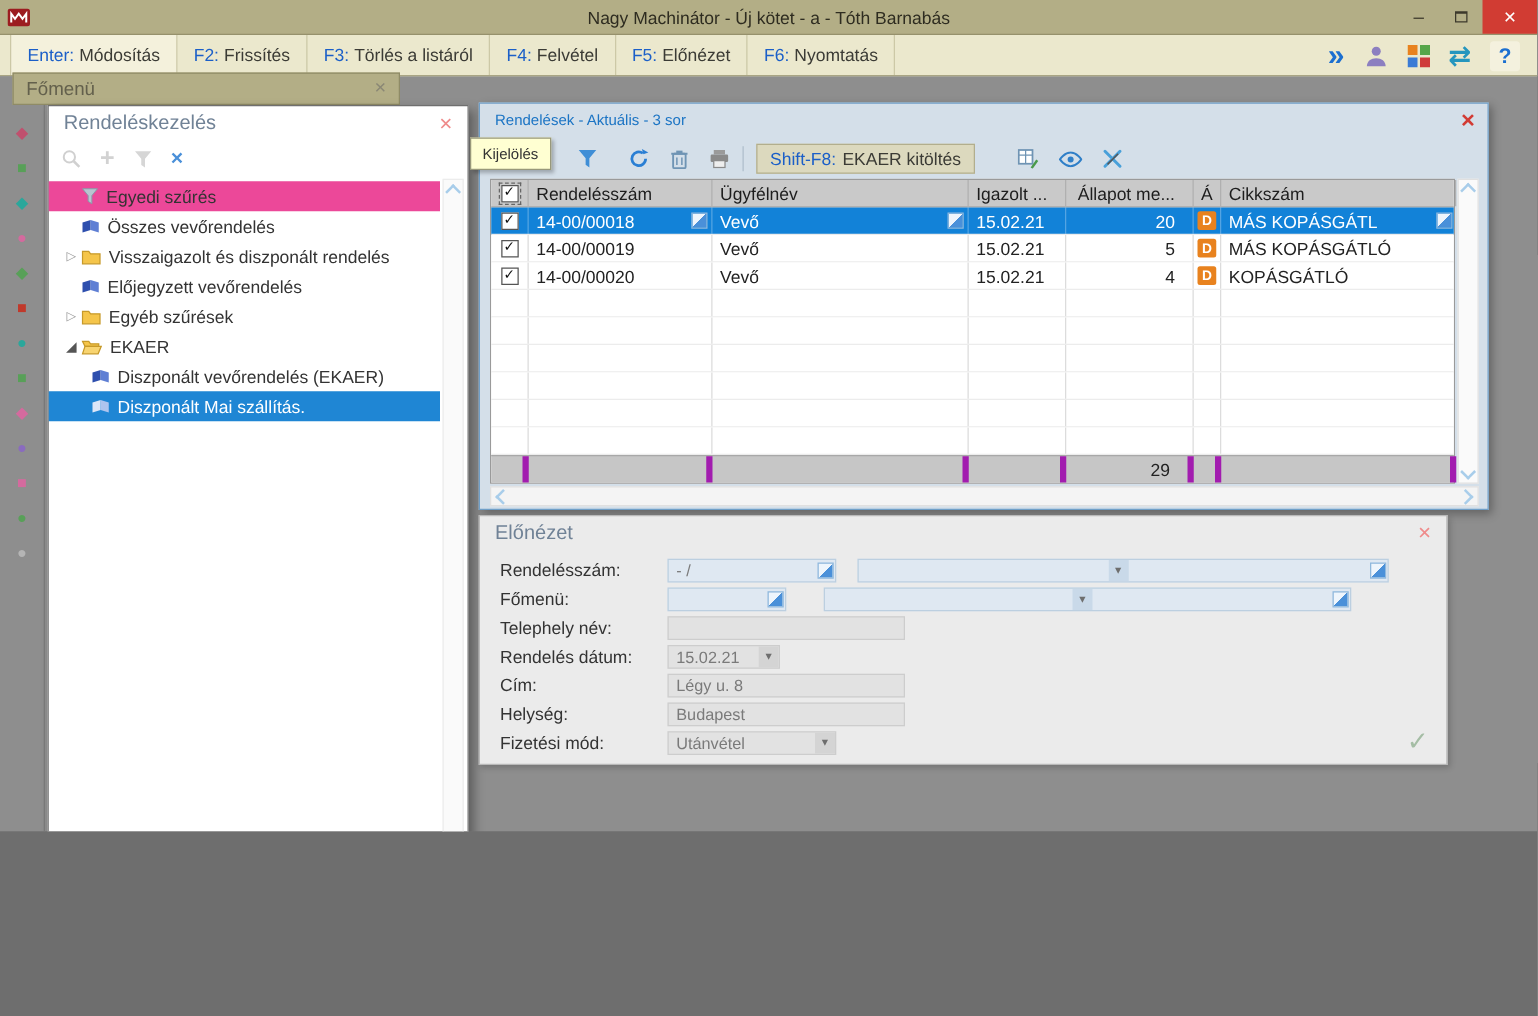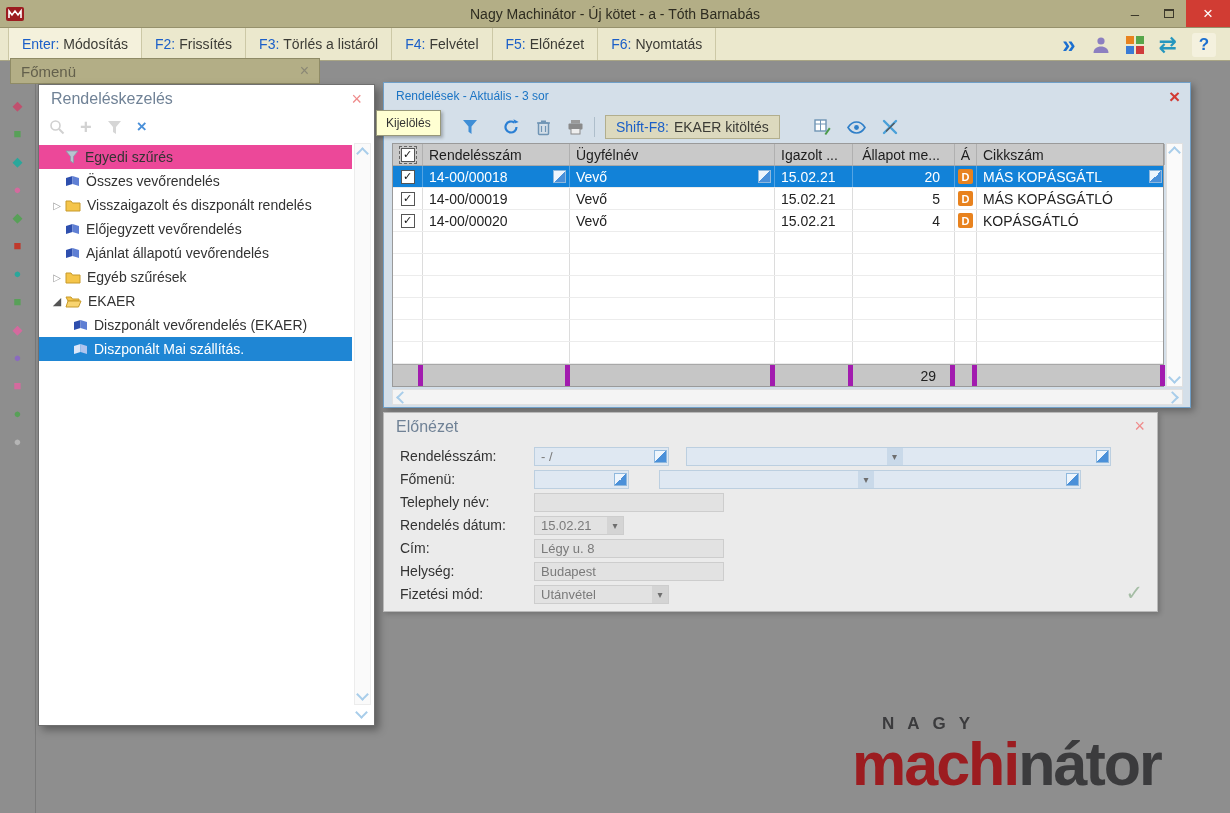--- a/index.html
+++ b/index.html
@@ -1,18 +1,18 @@
 <!DOCTYPE html>
 <html><head>
 <meta charset="utf-8">
 <style>
   *{box-sizing:border-box;margin:0;padding:0;}
   html,body{width:1230px;height:813px;}
   body{font-family:"Liberation Sans","DejaVu Sans",sans-serif;background:#6e6e6e;}
-  .screen{position:relative;width:1230px;height:813px;background:#8e8e8e;overflow:hidden;}
+  .screen{position:relative;width:1230px;height:665px;background:#8e8e8e;overflow:hidden;}
 
   
   .titlebar{position:absolute;left:0;top:0;right:0;height:28px;background:#b3ae86;border-bottom:1px solid #96916c;display:flex;align-items:center;}
   .app-icon{margin-left:6px;display:flex;align-items:center;}
   .title-text{position:absolute;left:0;right:0;text-align:center;font-size:14px;color:#2e2c20;}
   .win-btns{position:absolute;right:0;top:0;height:27px;display:flex;z-index:3;}
   .wbtn{width:34px;display:flex;align-items:center;justify-content:center;color:#3c392b;font-size:15px;cursor:default;}
   .wbtn .sq{width:10px;height:9px;border:1px solid #3c392b;border-top-width:2px;display:block;}
   .wbtn.close{width:44px;background:#d13c33;color:#fff;font-size:17px;}
 
@@ -279,30 +279,20 @@
         <span class="exp"></span>
         <span class="ico">
             <svg width="15" height="14" viewBox="0 0 15 14">
               <path d="M7.5 2L1 4v8l6.5-2z" fill="#2e4fae"></path>
               <path d="M7.5 2L14 4v8l-6.5-2z" fill="#5f7fd4"></path>
             </svg>
           </span>
         <span>Előjegyzett vevőrendelés</span>
       </div>
       <div class="titem">
-        <span class="exp"></span>
-        <span class="ico">
-            <svg width="15" height="14" viewBox="0 0 15 14">
-              <path d="M7.5 2L1 4v8l6.5-2z" fill="#2e4fae"></path>
-              <path d="M7.5 2L14 4v8l-6.5-2z" fill="#5f7fd4"></path>
-            </svg>
-          </span>
-        <span>Ajánlat állapotú vevőrendelés</span>
-      </div>
-      <div class="titem">
         <span class="exp">▷</span>
         <span class="ico">
             <svg width="16" height="13" viewBox="0 0 16 13">
               <path d="M1 2h5l1.5 2H15v8H1z" fill="#f5c54a" stroke="#c79a2a"></path>
             </svg>
           </span>
         <span>Egyéb szűrések</span>
       </div>
       <div class="titem">
         <span class="exp open">◢</span>

